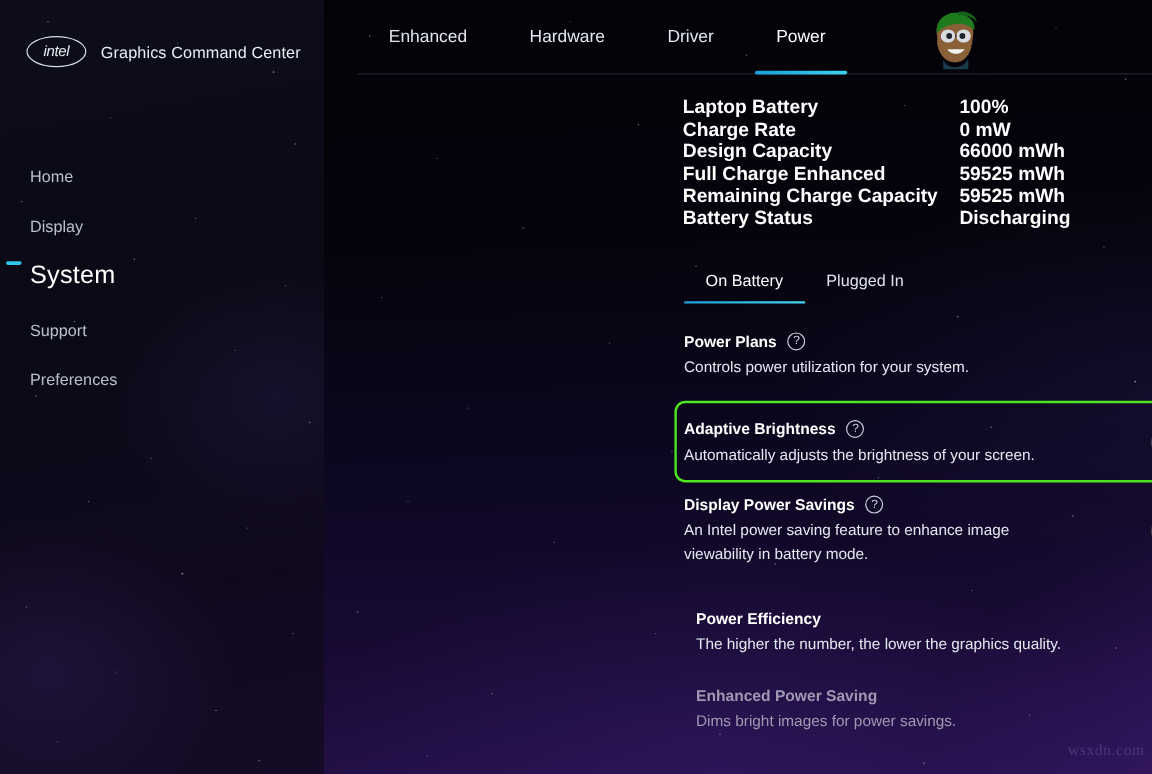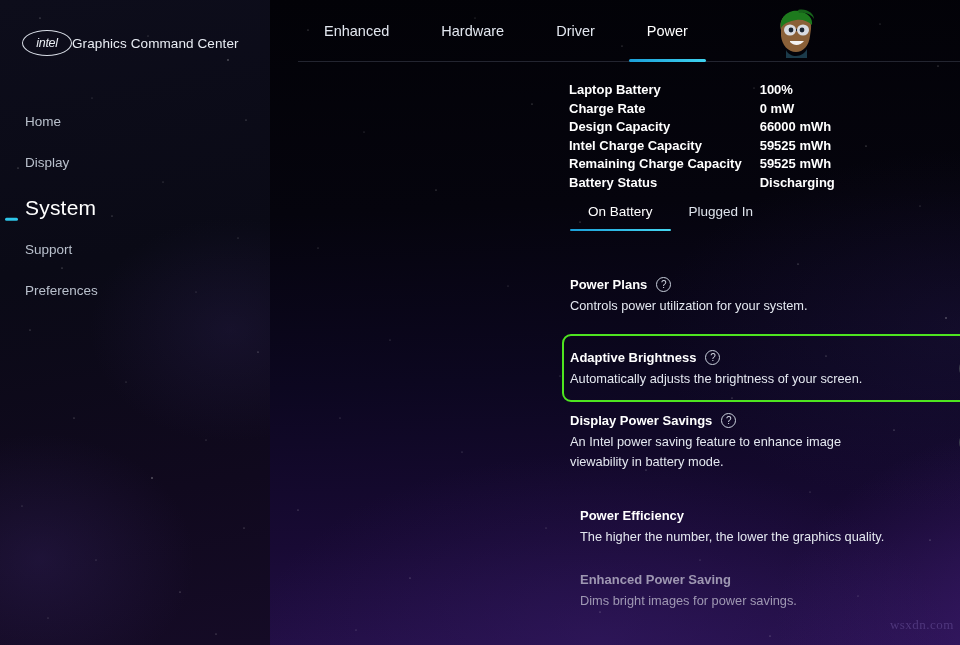--- a/index.html
+++ b/index.html
@@ -32,20 +32,21 @@
     position:relative;
     flex:0 0 270px;
     background:
       radial-gradient(ellipse 220px 180px at 40px 560px, rgba(60,40,110,0.30), rgba(0,0,0,0) 70%),
       radial-gradient(ellipse 200px 160px at 230px 330px, rgba(45,35,85,0.30), rgba(0,0,0,0) 70%),
       linear-gradient(170deg, #0d0d1b 0%, #0a0a16 40%, #10091e 75%, #150b26 100%);
     overflow:hidden;
   }
   .brand {
     display:flex; align-items:center;
+    gap:12px;
     padding:24px 12px 0 22px;
     height:62px;
   }
   .intel-logo {
     width:50px; height:26px;
     border:1.6px solid #d8dde6;
     border-radius:50%/50%;
     display:flex; align-items:center; justify-content:center;
     font-size:12.5px;
     font-style:italic;
@@ -59,21 +60,21 @@
     color:#e9edf4;
     letter-spacing:0.1px;
     white-space:nowrap;
   }
 
   #nav { margin-top:52px; position:relative; z-index:2; }
   .nav-item {
     position:relative;
     padding:0 0 0 25px;
     height:41px;
-    display:flex; align-items:flex-start;
+    display:flex; align-items:flex-end;
     color:#b9c0cc;
     font-size:13.5px;
     cursor:pointer;
   }
   .nav-item.active {
     color:#ffffff;
     font-size:21px;
     height:46px;
     letter-spacing:0.2px;
   }
@@ -147,40 +148,40 @@
   }
 
   
   #battery-info {
     position:absolute;
     left:299px; top:82px;
     z-index:3;
   }
   #battery-info table { border-collapse:collapse; }
   #battery-info td {
-    font-size:13px;
+    font-size:16px;
     padding:0 0 3.6px 0;
     line-height:15px;
     white-space:nowrap;
     margin-left:37px;
   }
   #battery-info td.k {
     color:#ffffff;
     font-weight:bold;
     padding-right:18px;
   }
   #battery-info td.v {
     color:#ffffff;
     font-weight:bold;
   }
 
   
   #subtabs {
     position:absolute;
-    left:300px; top:204px;
+    left:300px; top:226px;
     display:flex;
     z-index:3;
   }
   .subtab {
     position:relative;
     padding:0 18px 12px 18px;
     font-size:13.5px;
     color:#dfe4ec;
     cursor:pointer;
     white-space:nowrap;
@@ -421,21 +422,21 @@
         </tr>
         <tr>
           <td class="k">Charge Rate</td>
           <td class="v">0 mW</td>
         </tr>
         <tr>
           <td class="k">Design Capacity</td>
           <td class="v">66000 mWh</td>
         </tr>
         <tr>
-          <td class="k">Intel Charge Capacity</td>
+          <td class="k">Full Charge Enhanced</td>
           <td class="v">59525 mWh</td>
         </tr>
         <tr>
           <td class="k">Remaining Charge Capacity</td>
           <td class="v">59525 mWh</td>
         </tr>
         <tr>
           <td class="k">Battery Status</td>
           <td class="v">Discharging</td>
         </tr>

